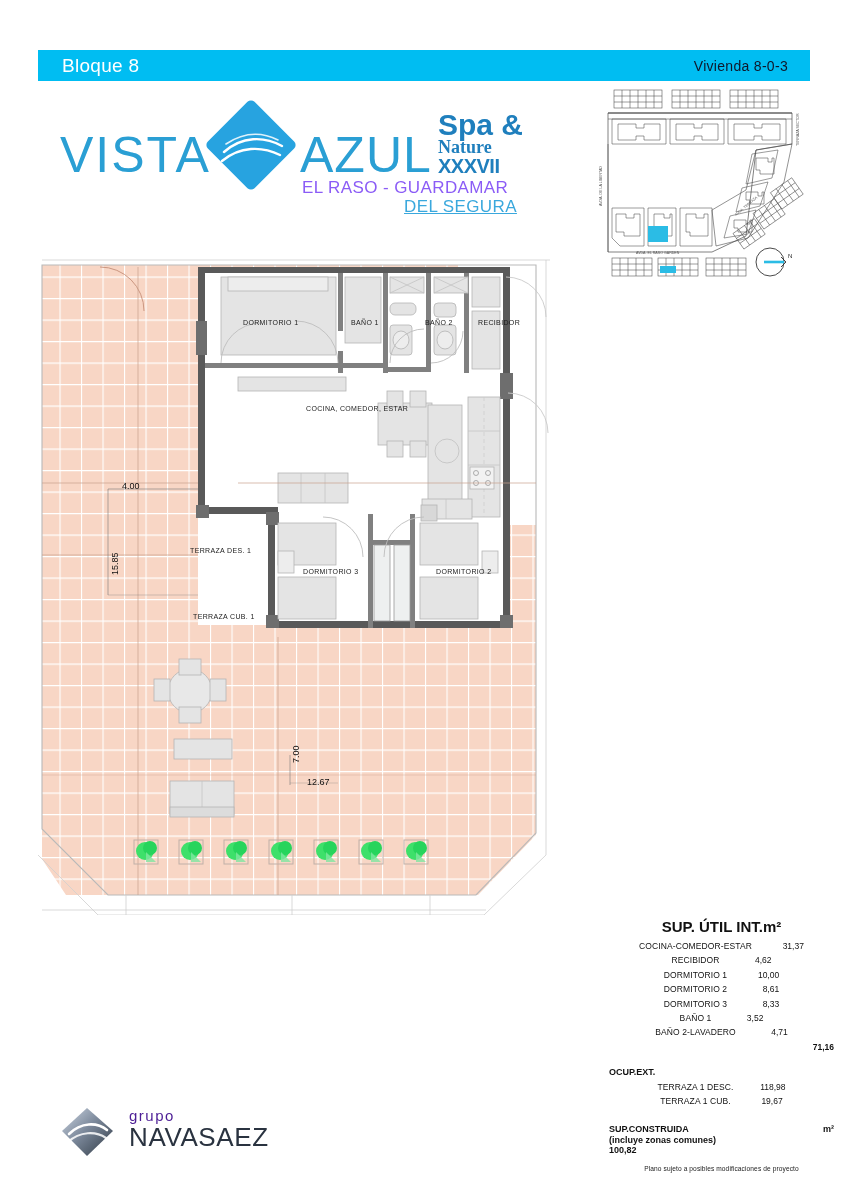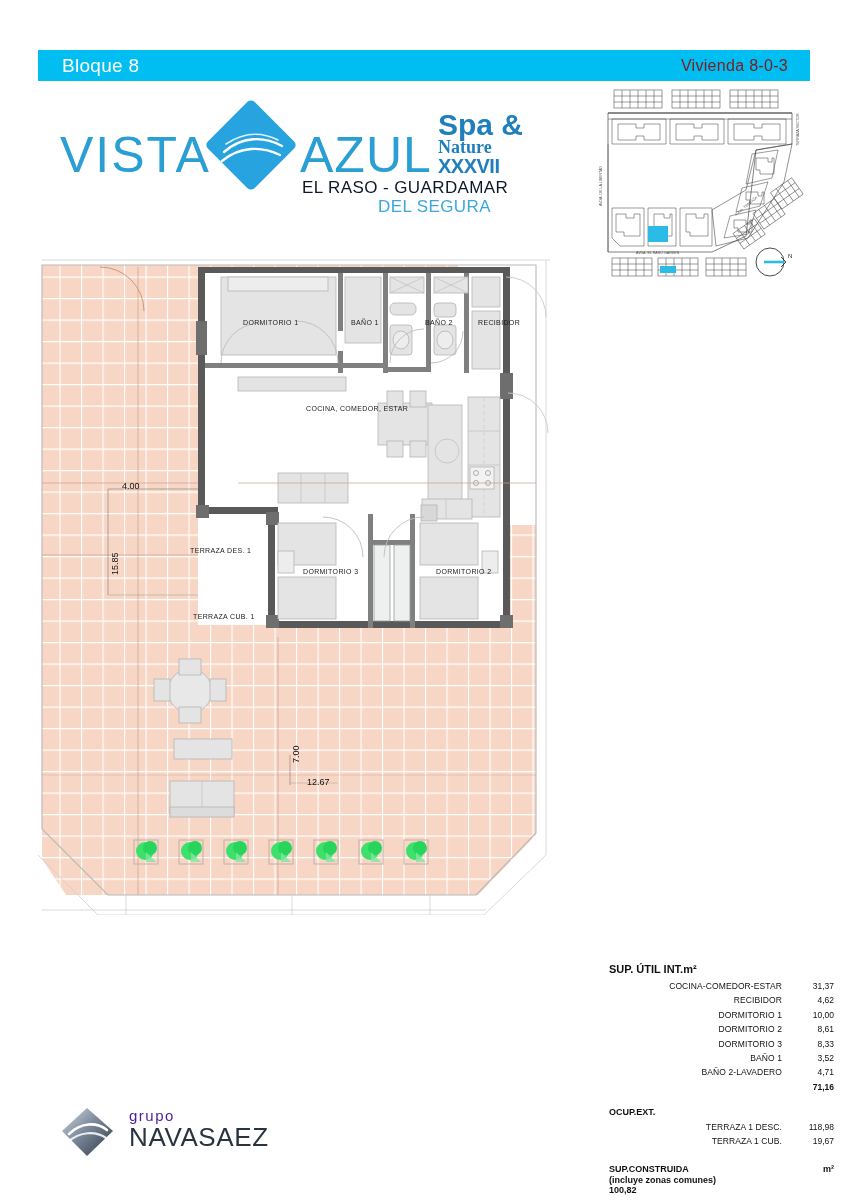--- a/index.html
+++ b/index.html
@@ -12,21 +12,21 @@
   .page { position: relative; width: 847px; height: 1200px; background: #fff; }
 
   
   .header-bar {
     position: absolute; left: 38px; top: 50px;
     width: 772px; height: 31px;
     background: #00bdf2;
     display: flex; align-items: center; justify-content: space-between;
   }
   .header-left { font-size: 19px; color: #ffffff; padding-left: 24px; letter-spacing: .3px; }
-  .header-right { font-size: 16px; color: #7f1d1d; padding-right: 22px; letter-spacing: .3px; }
+  .header-right { font-size: 14px; color: #0f172a; padding-right: 22px; letter-spacing: .3px; }
 
   
   .logo-block { position: absolute; left: 60px; top: 104px; width: 470px; height: 112px; }
   .logo-vista {
     position: absolute; left: 0; top: 22px;
     font-size: 50px; letter-spacing: 2px; color: #2a9fd4;
     font-family: "Liberation Sans", sans-serif; font-weight: 300;
   }
   .logo-diamond {
     position: absolute; left: 158px; top: 8px;
@@ -40,40 +40,40 @@
   }
   .logo-spa {
     position: absolute; left: 378px; top: 6px;
     width: 92px; text-align: left; line-height: .97;
   }
   .logo-spa .sp1 { font-family: Liberation Sans, sans-serif; font-weight: bold; font-size: 30px; color: #1f7fbd; display:block; }
   .logo-spa .sp2 { font-family: "Liberation Serif", serif; font-weight: bold; font-size: 18px; color: #1f7fbd; display:block; }
   .logo-spa .sp3 { font-family: "Liberation Sans", sans-serif; font-weight: bold; font-size: 20px; color: #1f7fbd; display:block; letter-spacing:-.5px; }
   .logo-sub1 {
     position: absolute; left: 242px; top: 74px;
-    font-size: 17px; color: #0f172a; letter-spacing: .4px;
+    font-size: 17px; color: #8b5cf6; letter-spacing: .4px;
   }
   .logo-sub2 {
-    position: absolute; left: 318px; top: 93px;
-    font-size: 17px; color: #3aa8dd; letter-spacing: .4px;
+    position: absolute; left: 344px; top: 93px;
+    font-size: 17px; color: #3aa8dd; letter-spacing: .4px; text-decoration: underline;
   }
 
   
   .siteplan { position: absolute; left: 596px; top: 86px; width: 212px; height: 198px; }
 
   
   .floorplan { position: absolute; left: 38px; top: 255px; width: 560px; height: 660px; }
 
   
   .areatable { position: absolute; left: 609px; top: 918px; width: 225px; font-size: 8.5px; color: #111; }
   .at-head {
-    display: flex; justify-content: flex-start;
-    font-weight: bold; font-size: 11px; margin-bottom: 4px; margin-top: 45px;
-  }
-  .at-row { display: flex; justify-content: flex-end; line-height: 14.4px; gap: 12px; }
+    display: flex; justify-content: center;
+    font-weight: bold; font-size: 15px; margin-bottom: 4px;
+  }
+  .at-row { display: flex; justify-content: center; line-height: 14.4px; gap: 12px; }
   .at-row .lbl { letter-spacing: .1px; }
   .at-row .val { text-align: right; min-width: 40px; }
   .at-total { display: flex; justify-content: flex-end; font-weight: bold; margin-top: 2px; }
   .at-gap { height: 15px; }
   .at-head2 { font-weight: bold; font-size: 9px; margin-bottom: 3px; }
   .at-head3 { display: flex; justify-content: space-between; font-weight: bold; font-size: 9px; }
   .at-constr { display: flex; justify-content: space-between; font-weight: bold; font-size: 9px; margin-top: 1px; flex-direction: column; }
   .at-note { text-align: center; font-size: 6.6px; margin-top: 10px; color: #222; letter-spacing: .1px; }
 
   

